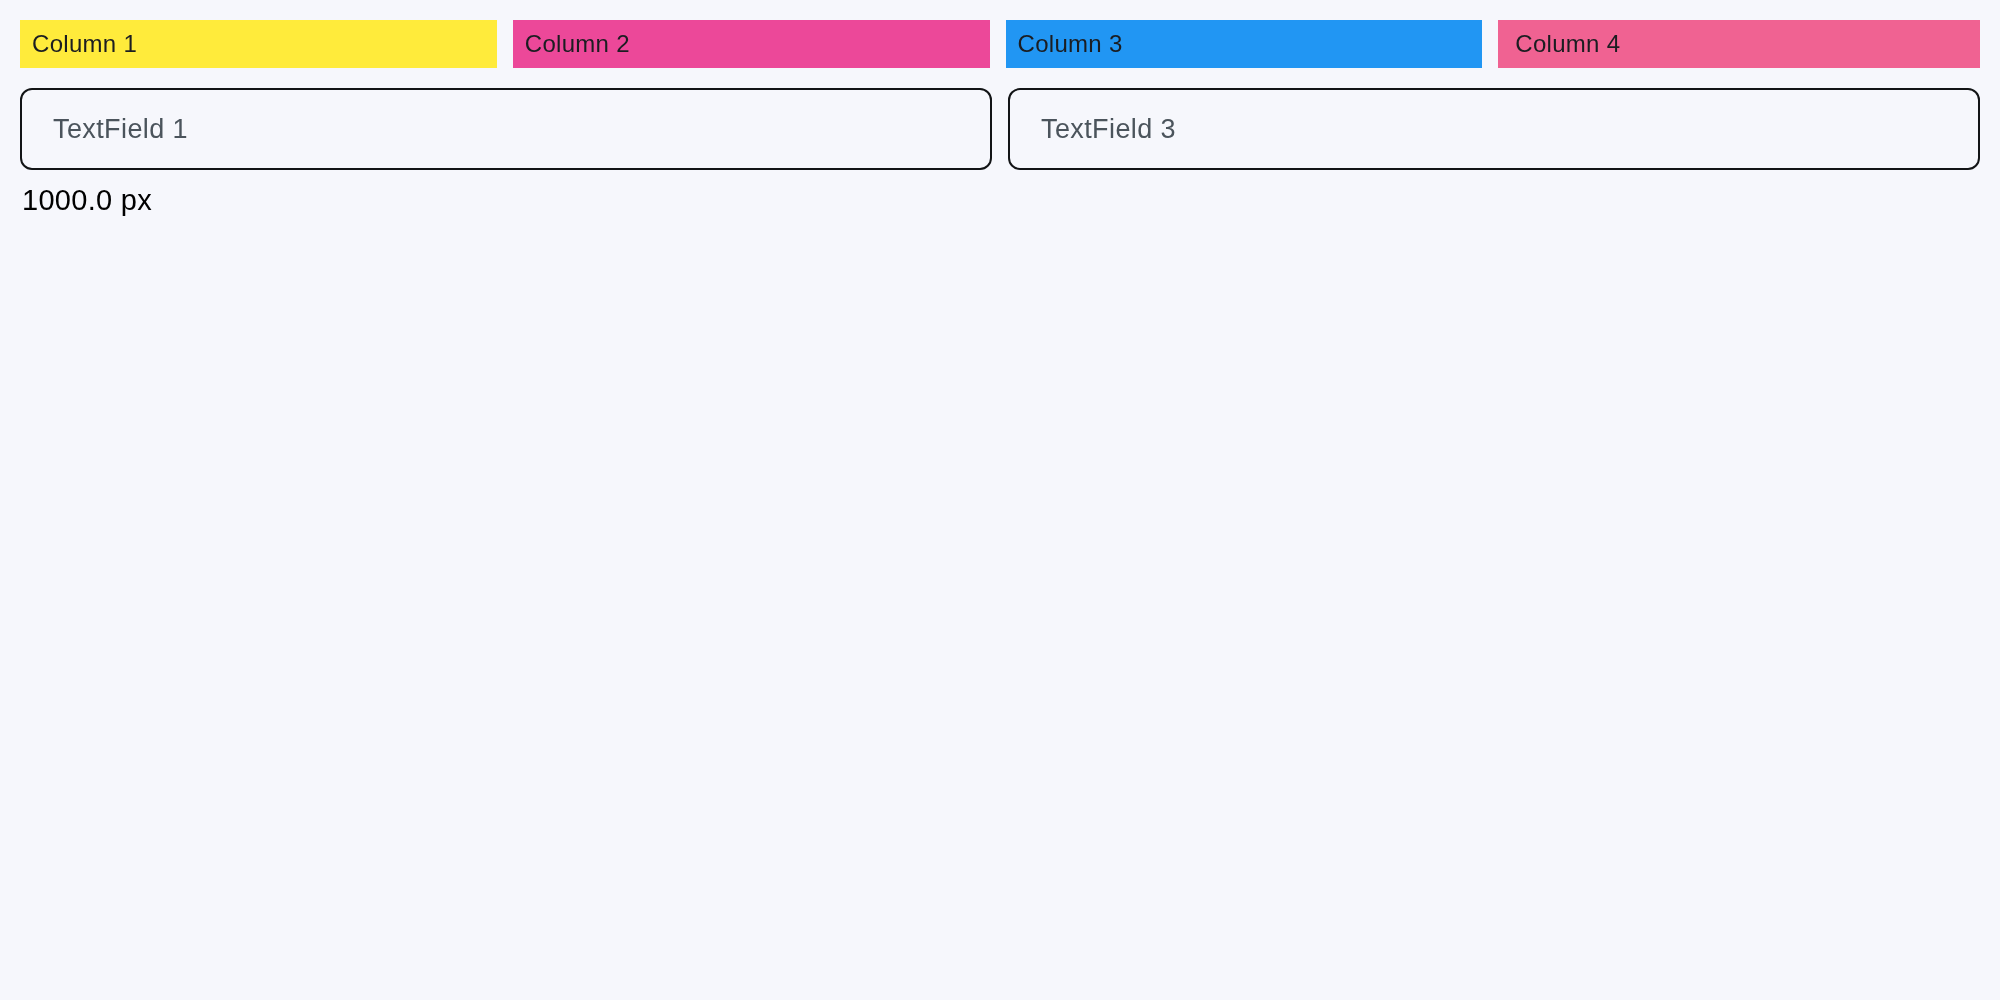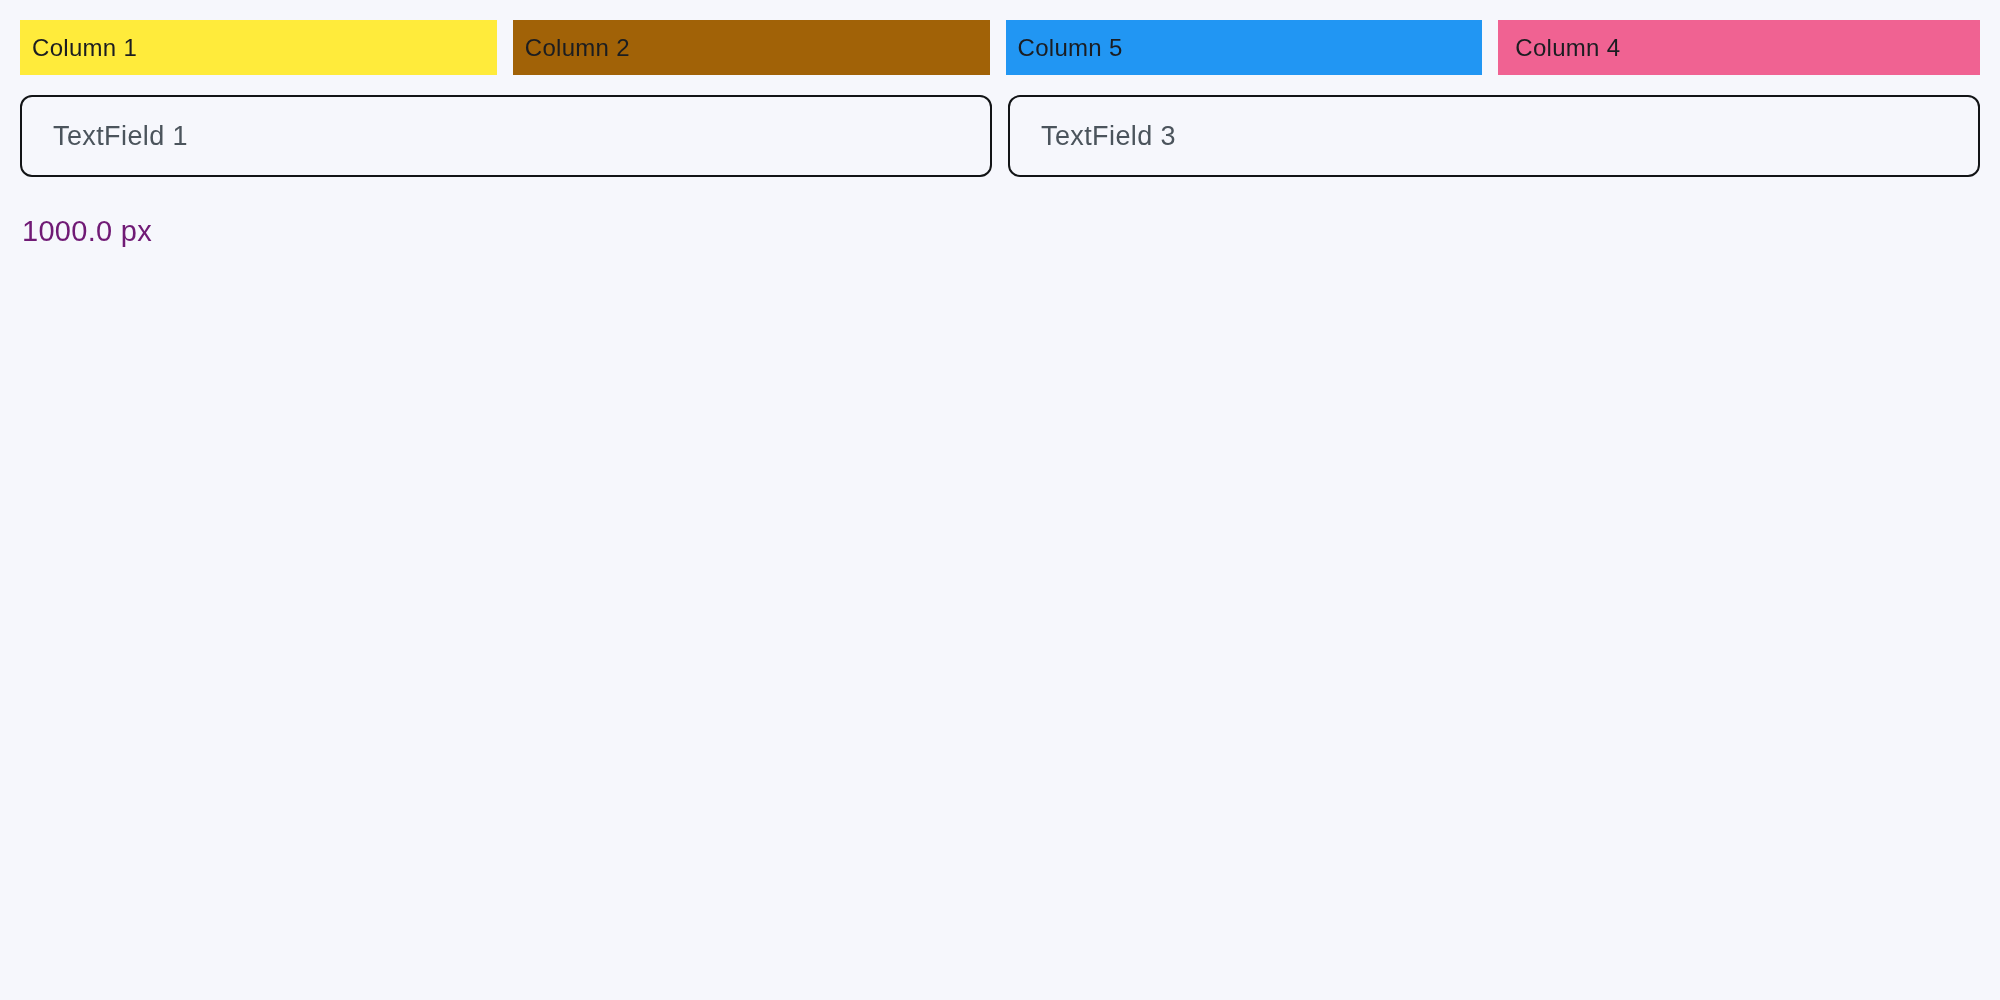--- a/index.html
+++ b/index.html
@@ -11,21 +11,21 @@
     height: 1000px;
     box-sizing: border-box;
     background: #F6F7FC;
     font-family: "Liberation Sans", "DejaVu Sans", sans-serif;
     padding: 20px;
     overflow: hidden;
   }
   .columns-row {
     display: flex;
     gap: 16px;
-    height: 55px;
+    height: 48px;
   }
   .column-chip {
     flex: 1 1 0;
     display: flex;
     align-items: center;
     padding-left: 12px;
     box-sizing: border-box;
   }
   .column-chip .chip-label {
     font-size: 24px;
@@ -50,40 +50,39 @@
     font-size: 27px;
     letter-spacing: 0.4px;
     color: #4B545C;
     outline: none;
   }
   .textfield::placeholder {
     color: #4B545C;
     opacity: 1;
   }
   .width-readout {
-    margin-top: 24px;
     padding-left: 2px;
     font-size: 29px;
     line-height: 1.2;
     letter-spacing: 0.3px;
-    color: #701a75;
+    color: #000000;
   }
 </style>
 </head>
 <body>
 
 <div class="columns-row">
   <div class="column-chip" style="background-color: rgb(255, 235, 59);">
     <span class="chip-label">Column 1</span>
   </div>
-  <div class="column-chip" style="background-color: #a16207; text-align: center;">
+  <div class="column-chip" style="background-color: #ec4899; text-align: center;">
     <span class="chip-label">Column 2</span>
   </div>
   <div class="column-chip" style="background-color: rgb(33, 150, 243);">
-    <span class="chip-label">Column 5</span>
+    <span class="chip-label">Column 3</span>
   </div>
   <div class="column-chip" style="background-color: rgb(240, 98, 146); padding-left: 17px;">
     <span class="chip-label">Column 4</span>
   </div>
 </div>
 
 <div class="fields-row">
   <input type="text" class="textfield" placeholder="TextField 1" style="">
   <input type="text" class="textfield" placeholder="TextField 3" style="">
 </div>

